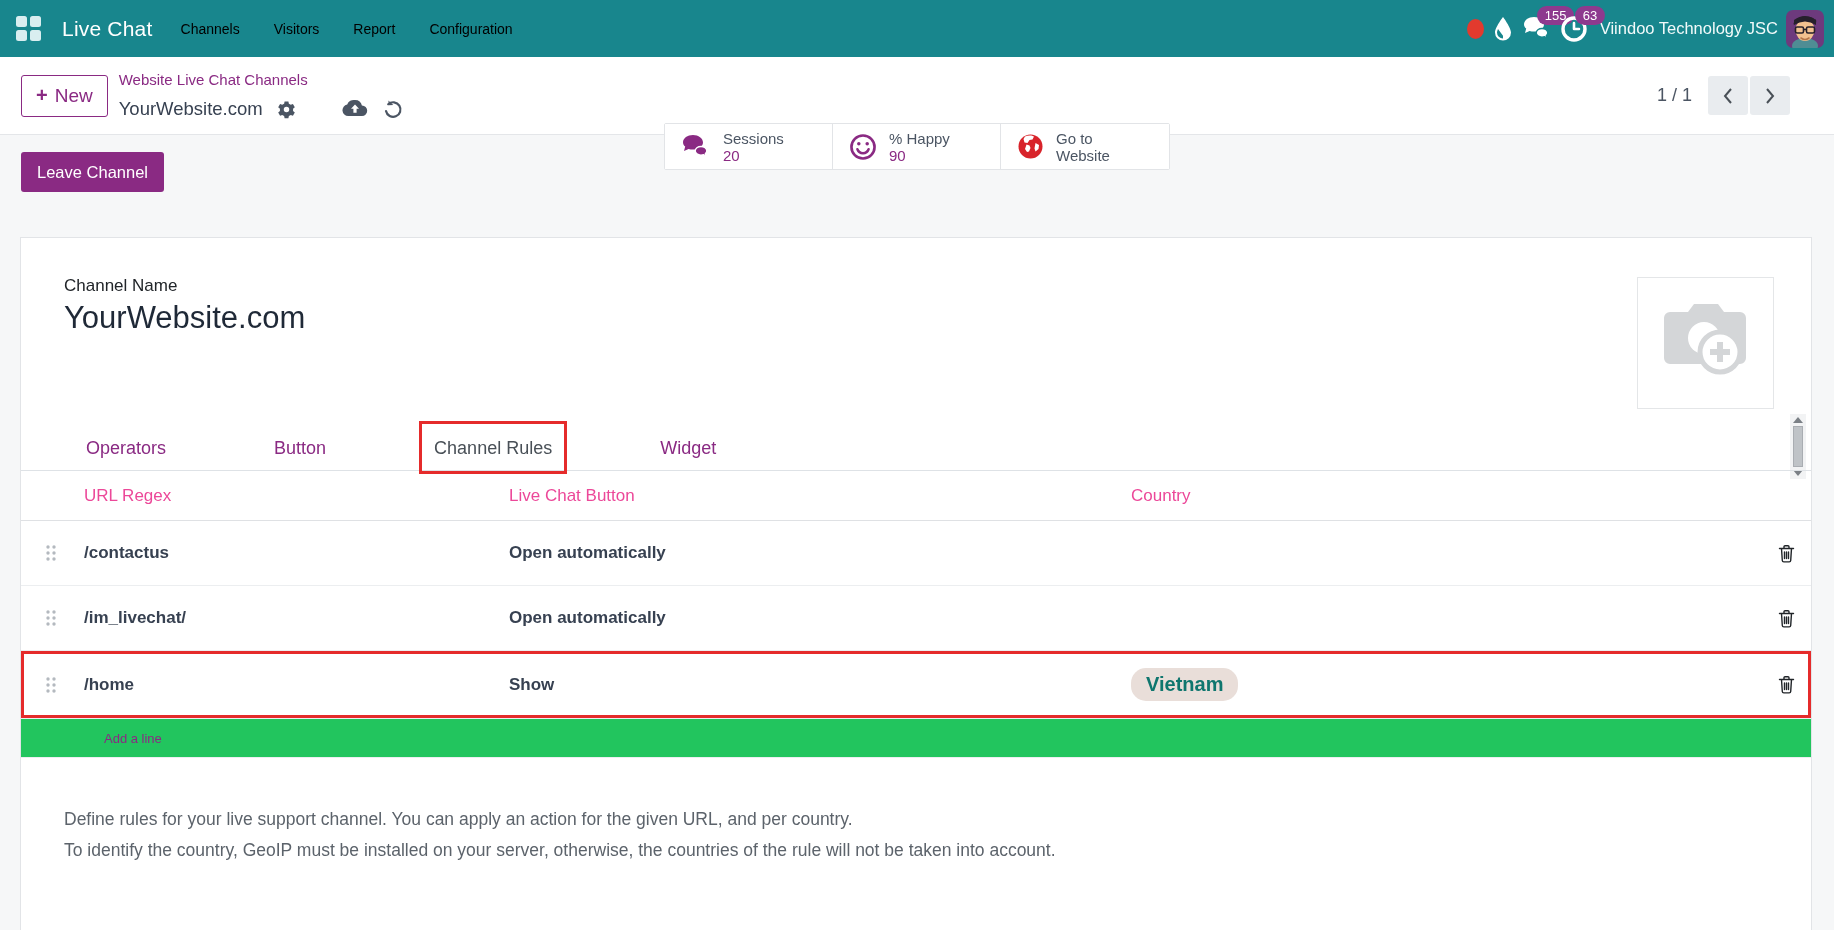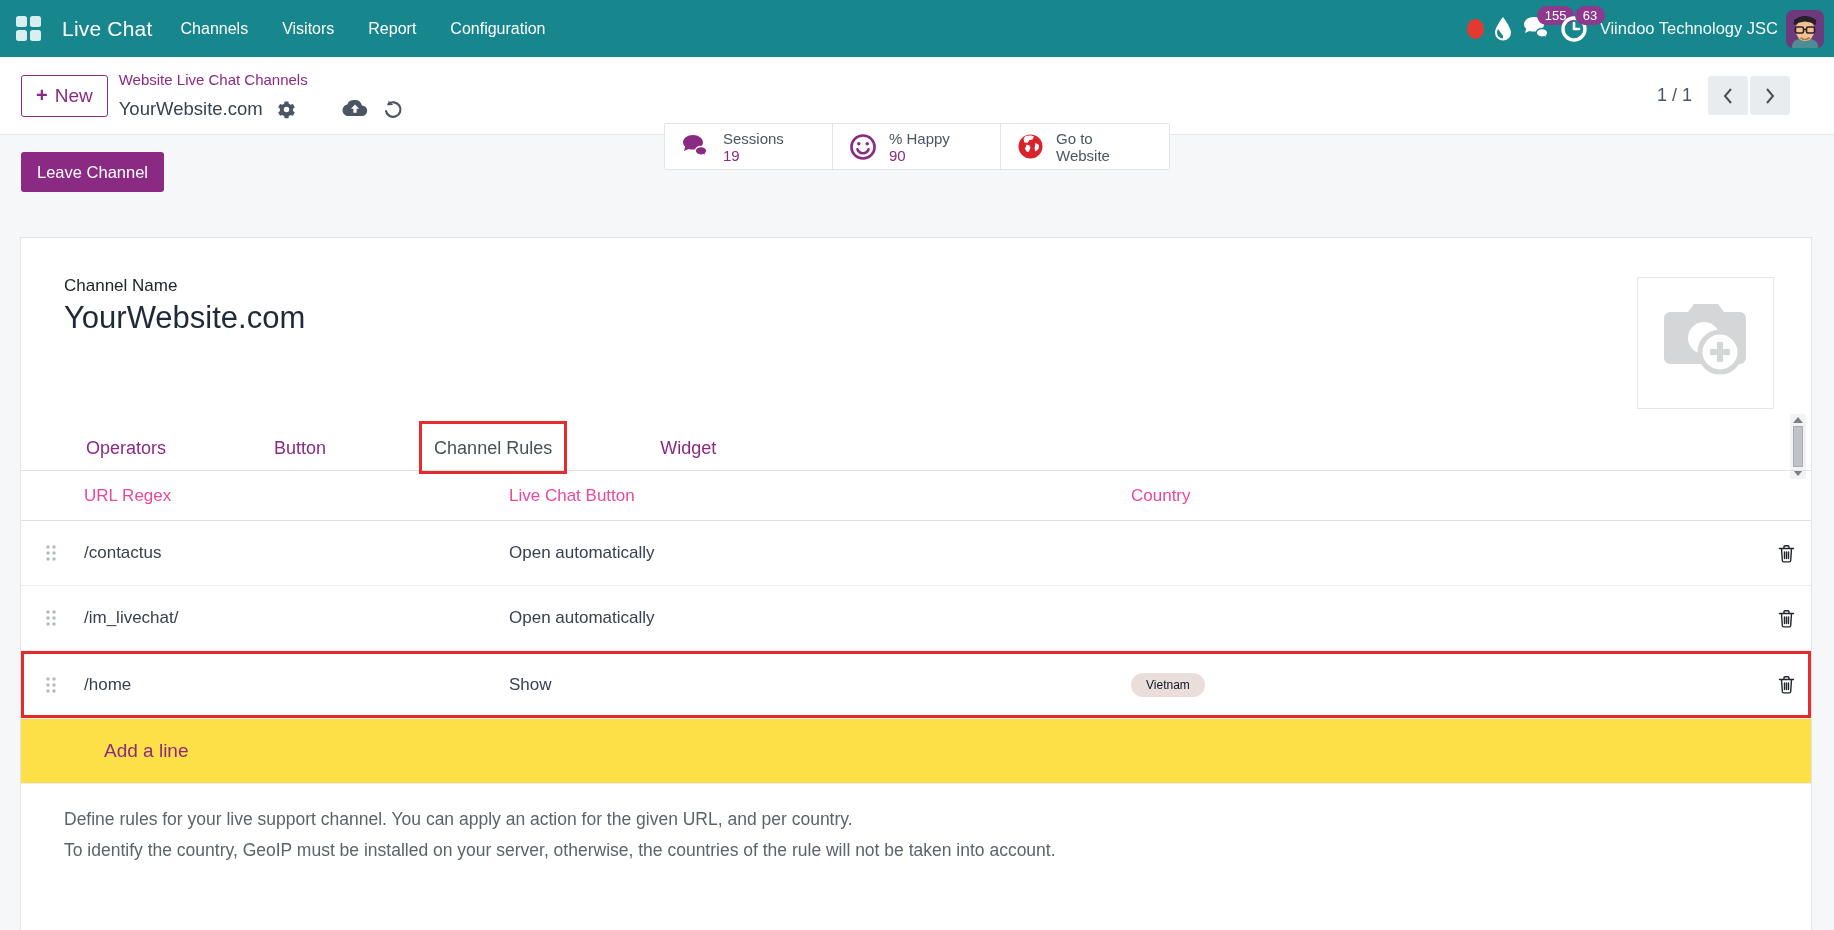--- a/index.html
+++ b/index.html
@@ -6,21 +6,21 @@
   html,body { width:1834px; height:930px; overflow:hidden; }
   body { font-family:"Liberation Sans", sans-serif; background:#f4f5f7; color:#374151; }
   svg { display:block; }
 
   
   .nav { height:57px; background:#18868d; display:flex; align-items:center; padding:0 10px 0 16px; }
   .nav-grid { width:26px; height:26px; display:grid; grid-template-columns:11px 11px; grid-template-rows:11px 11px; gap:3px; margin-right:20px; cursor:pointer; }
   .nav-grid span { background:#d9eef0; border-radius:2.5px; }
   .nav-app { color:#fff; font-size:21px; letter-spacing:.2px; margin-right:28px; cursor:pointer; }
   .nav-menu { display:flex; gap:34px; }
-  .nav-menu .item { color:#ffffff; font-size:16px; cursor:pointer; }
+  .nav-menu .item { color:#000000; font-size:14px; cursor:pointer; }
   .nav-right { margin-left:auto; display:flex; align-items:center; gap:8px; }
   .red-dot { width:17px; height:20px; border-radius:50%; background:#e23a2e; }
   .systray { position:relative; cursor:pointer; }
   .badge { position:absolute; top:-9px; left:15px; background:#8d3a8e; color:#fff; font-size:13px; line-height:19px; padding:0 8px; border-radius:10px; }
   .nav-company { color:#f2fafa; font-size:16.5px; margin-left:4px; cursor:pointer; }
   .avatar { width:38px; height:38px; border-radius:7px; overflow:hidden; cursor:pointer; }
 
   
   .cpanel { position:relative; height:78px; background:#fff; border-bottom:1px solid #e4e6e9; display:flex; align-items:center; padding:0 44px 0 21px; }
   .btn-new { height:42px; min-width:86px; background:#fff; border:1px solid #8a2a83; border-radius:3px; color:#8a2a83; font-size:19px; display:flex; align-items:center; justify-content:center; gap:7px; cursor:pointer; padding:0 14px; }
@@ -69,25 +69,25 @@
 
   
   .rules { position:absolute; left:0; right:0; top:233px; }
   .tgrid { display:grid; grid-template-columns:40px 425px 602px 1fr 40px; padding:0 16px 0 23px; align-items:center; }
   .thead { height:50px; border-bottom:1px solid #dfe1e4; font-size:17px; color:#ec4899; }
   .thead .country-h { padding-left:20px; }
   .trow { height:65px; border-bottom:1px solid #eceef0; font-size:17px; color:#374151; position:relative; background:#fff; cursor:pointer; }
   .trow.annotated { height:68px; }
   .row-annotation { position:absolute; inset:0; border:3px solid #e52b2b; pointer-events:none; }
   .drag { width:14px; height:20px; cursor:grab; }
-  .cell { cursor:text; }
+  .cell { cursor:text;font-weight:bold; }
   .country-c { padding-left:20px; }
-  .tag { display:inline-block; background:#e9ded9; color:#0f172a; font-size:12px; padding:5px 15px; border-radius:15px; cursor:pointer; }
+  .tag { display:inline-block; background:#e9ded9; color:#0f766e; font-size:20px; padding:5px 15px; border-radius:15px; cursor:pointer; }
   .trash { justify-self:end; cursor:pointer; }
-  .addline { height:65px; background:#fde047; display:flex; align-items:center; padding-left:83px; font-size:19px; color:#8a2a83; cursor:pointer; border-bottom:1px solid #eceef0; }
+  .addline { height:39px; background:#22c55e; display:flex; align-items:center; padding-left:83px; font-size:13px; color:#8a2a83; cursor:pointer; border-bottom:1px solid #eceef0; }
 
   .help { position:absolute; left:43px; top:566px; font-size:17.5px; line-height:31px; color:#5c636b; }
 </style>
 </head>
 <body>
 
 <div class="nav">
   <div class="nav-grid">
       <span></span>
       <span></span>
@@ -170,21 +170,21 @@
   </div>
 
   <div class="statbtns">
     <div class="statbtn">
       <svg width="30" height="26" viewBox="0 0 30 26">
           <path d="M12 1C6.5 1 2 4.2 2 8.2c0 1.7.8 3.2 2.2 4.4L3 17l4.6-2.1c1.3.4 2.8.7 4.4.7 5.5 0 10-3.2 10-7.2S17.5 1 12 1z" fill="#8a2a83"></path>
           <path d="M20 12.5c-3.2 0-5.8 1.9-5.8 4.3 0 2.4 2.6 4.3 5.8 4.3.9 0 1.8-.2 2.6-.4L25 22l-.6-2.4c.8-.7 1.4-1.7 1.4-2.8 0-2.4-2.6-4.3-5.8-4.3z" fill="#8a2a83" stroke="#fff" stroke-width="1.4"></path>
         </svg>
       <span class="txt">
         <span class="lab">Sessions</span>
-        <span class="val">19</span>
+        <span class="val">20</span>
       </span>
     </div>
     <div class="statbtn">
       <svg width="28" height="28" viewBox="0 0 16 16">
           <circle cx="8" cy="8" r="6.6" fill="none" stroke="#8a2a83" stroke-width="1.5"></circle>
           <circle cx="5.6" cy="6.2" r="1" fill="#8a2a83"></circle>
           <circle cx="10.4" cy="6.2" r="1" fill="#8a2a83"></circle>
           <path d="M4.8 9.3a3.4 3.4 0 0 0 6.4 0" fill="none" stroke="#8a2a83" stroke-width="1.4" stroke-linecap="round"></path>
         </svg>
       <span class="txt">

